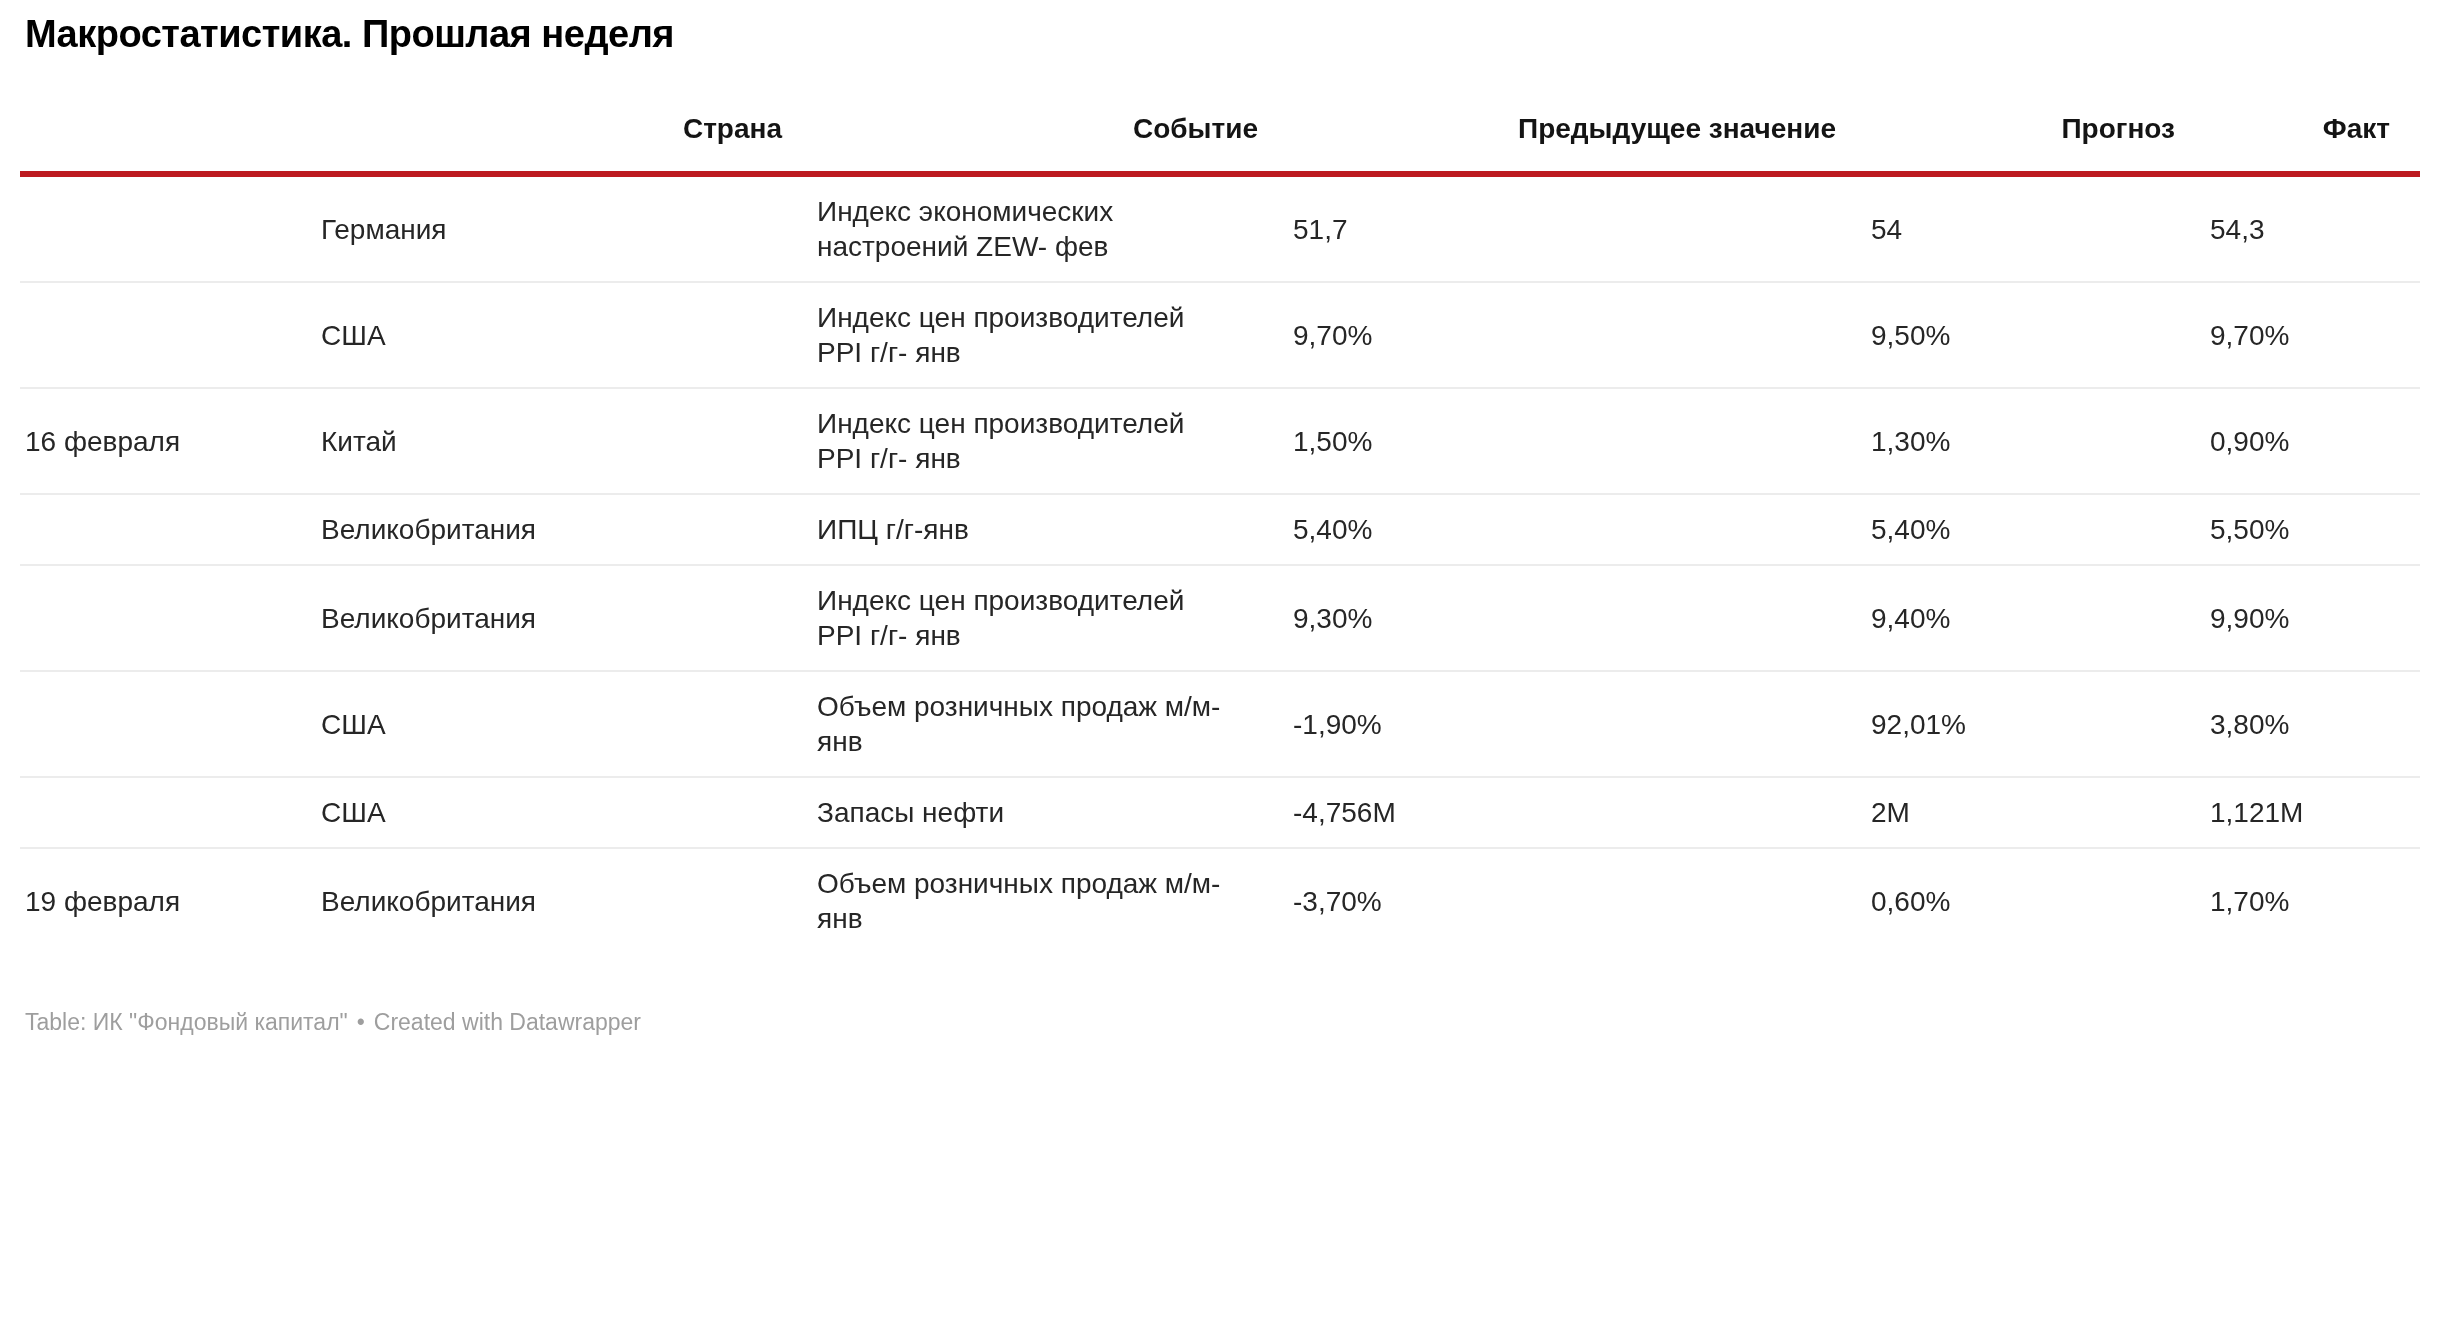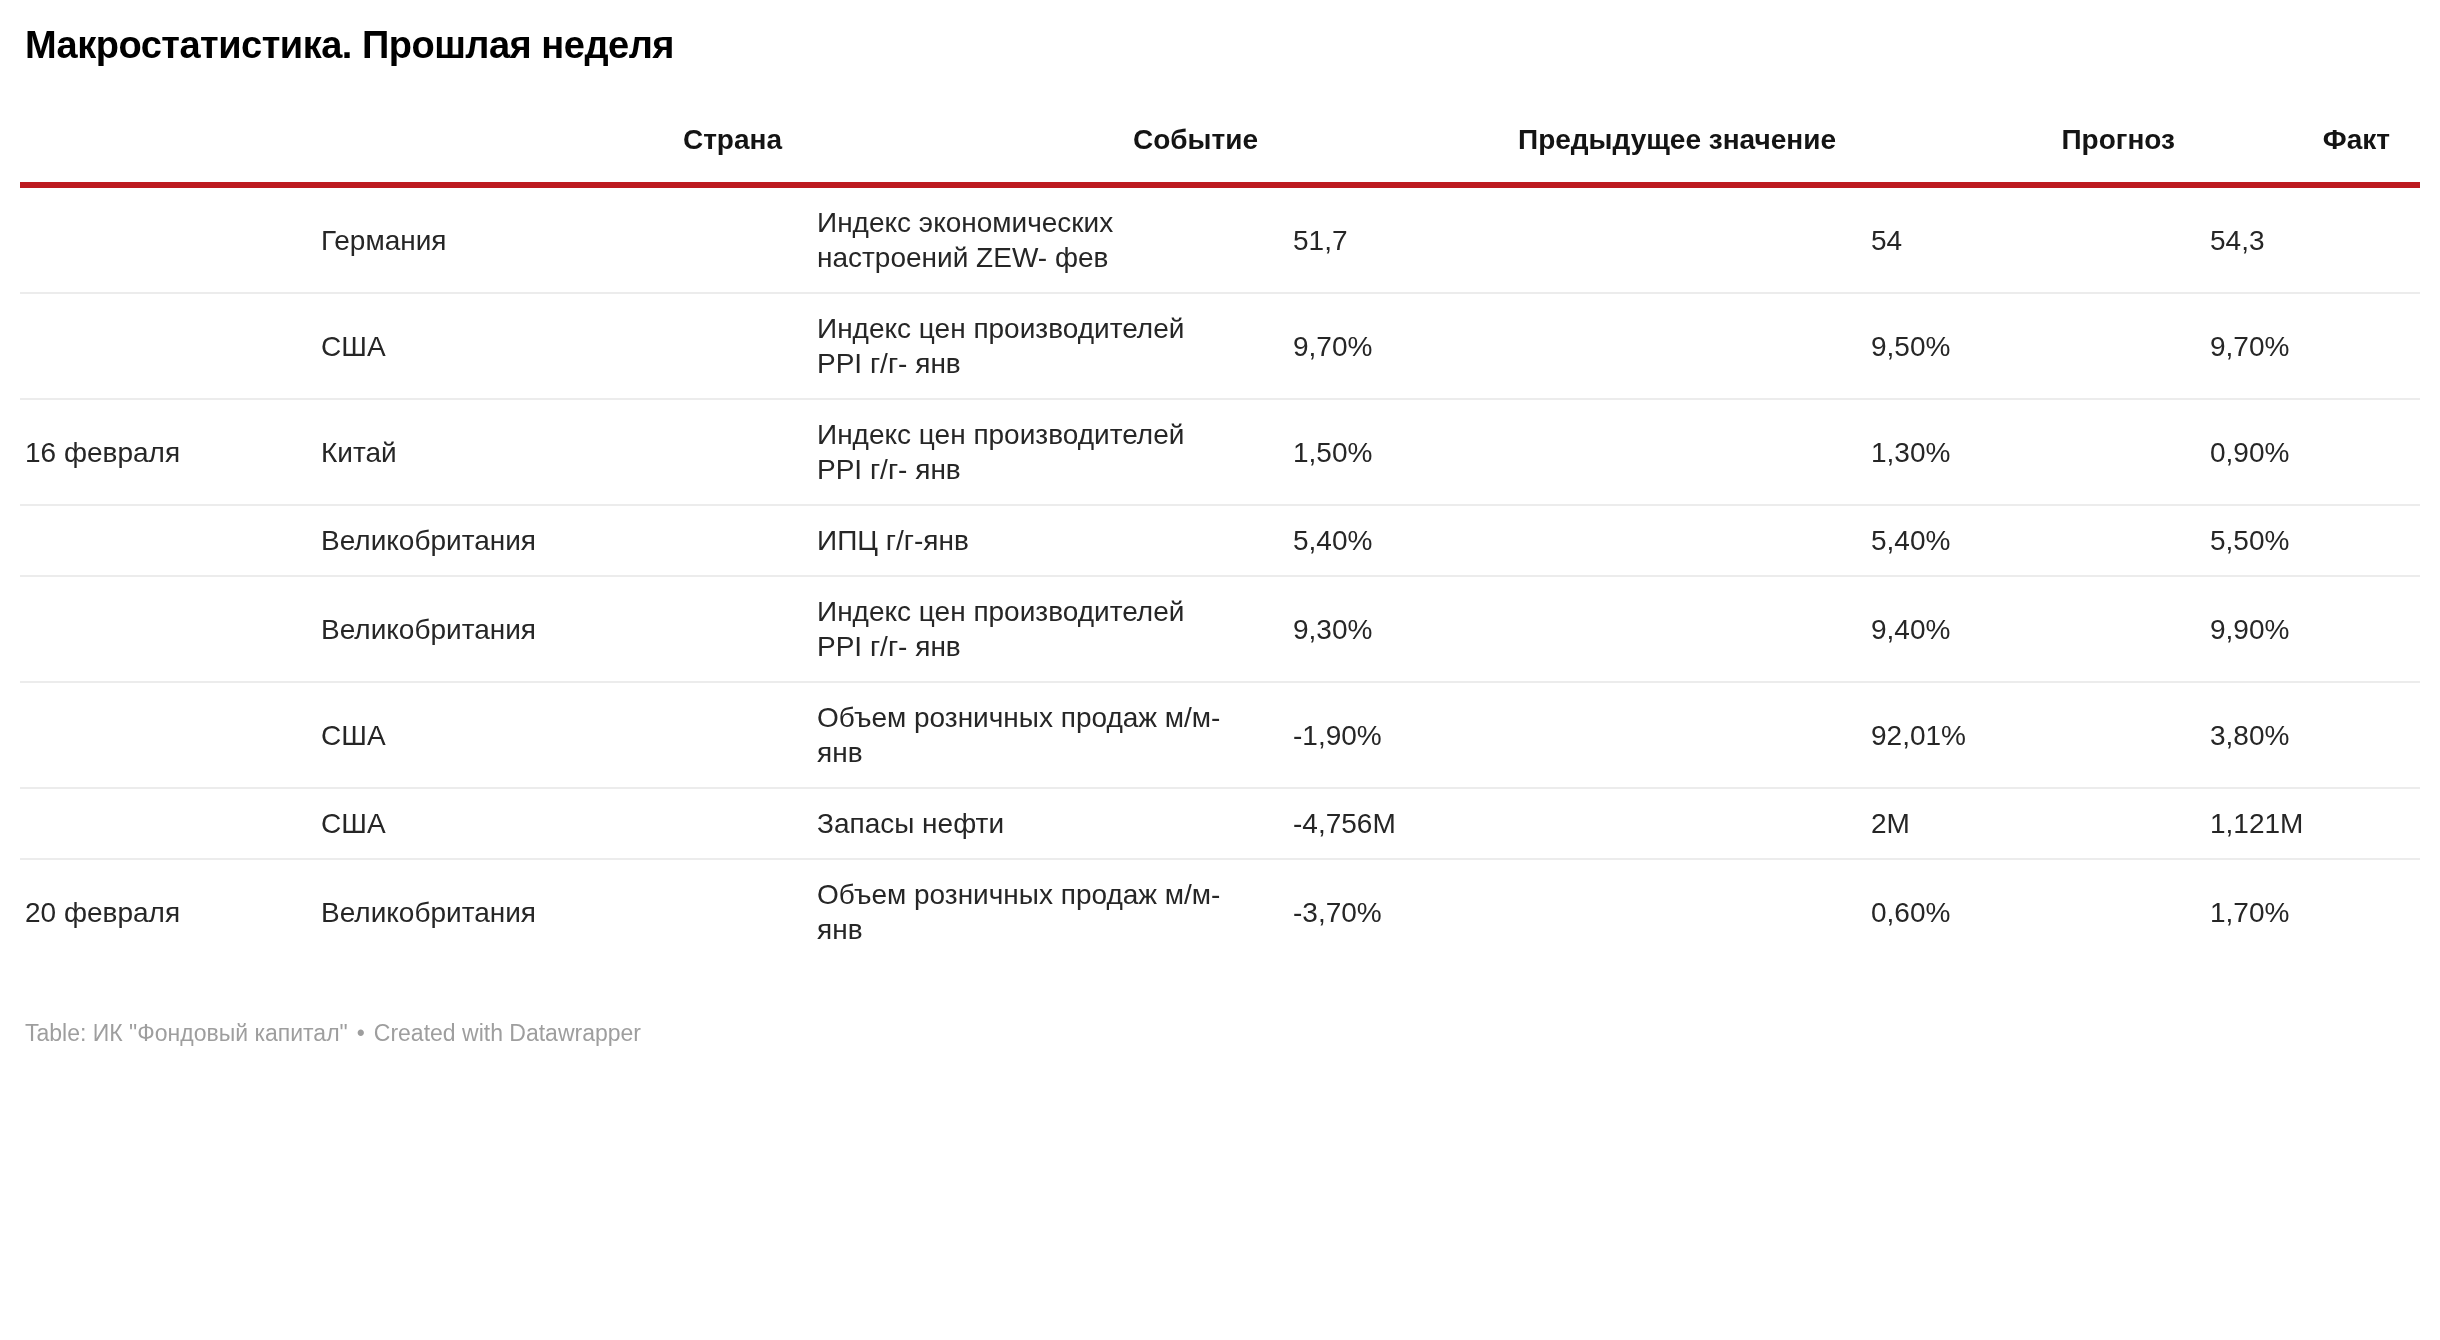--- a/index.html
+++ b/index.html
@@ -9,21 +9,21 @@
   }
   body {
     width: 2440px;
     height: 1340px;
     overflow: hidden;
     font-family: "Liberation Sans", sans-serif;
     color: #262626;
     position: relative;
   }
   .container {
-    padding: 20px 20px 0 20px;
+    padding: 9px 20px 0 20px;
   }
   .title {
     font-size: 38px;
     line-height: 46px;
     font-weight: 700;
     color: #000000;
     margin: 2px 0 0 5px;
     letter-spacing: -0.5px;
   }
   table.macro {
@@ -154,21 +154,21 @@
   </tr>
         <tr>
     <td></td>
     <td>США</td>
     <td class="event-cell"><span>Запасы нефти</span></td>
     <td>-4,756M</td>
     <td>2M</td>
     <td>1,121M</td>
   </tr>
         <tr>
-    <td>20 февраля</td>
+    <td>19 февраля</td>
     <td>Великобритания</td>
     <td class="event-cell"><span>Объем розничных продаж м/м- янв</span></td>
     <td>-3,70%</td>
     <td>0,60%</td>
     <td>1,70%</td>
   </tr>
       </tbody>
   </table>
 
   <div class="footer">

